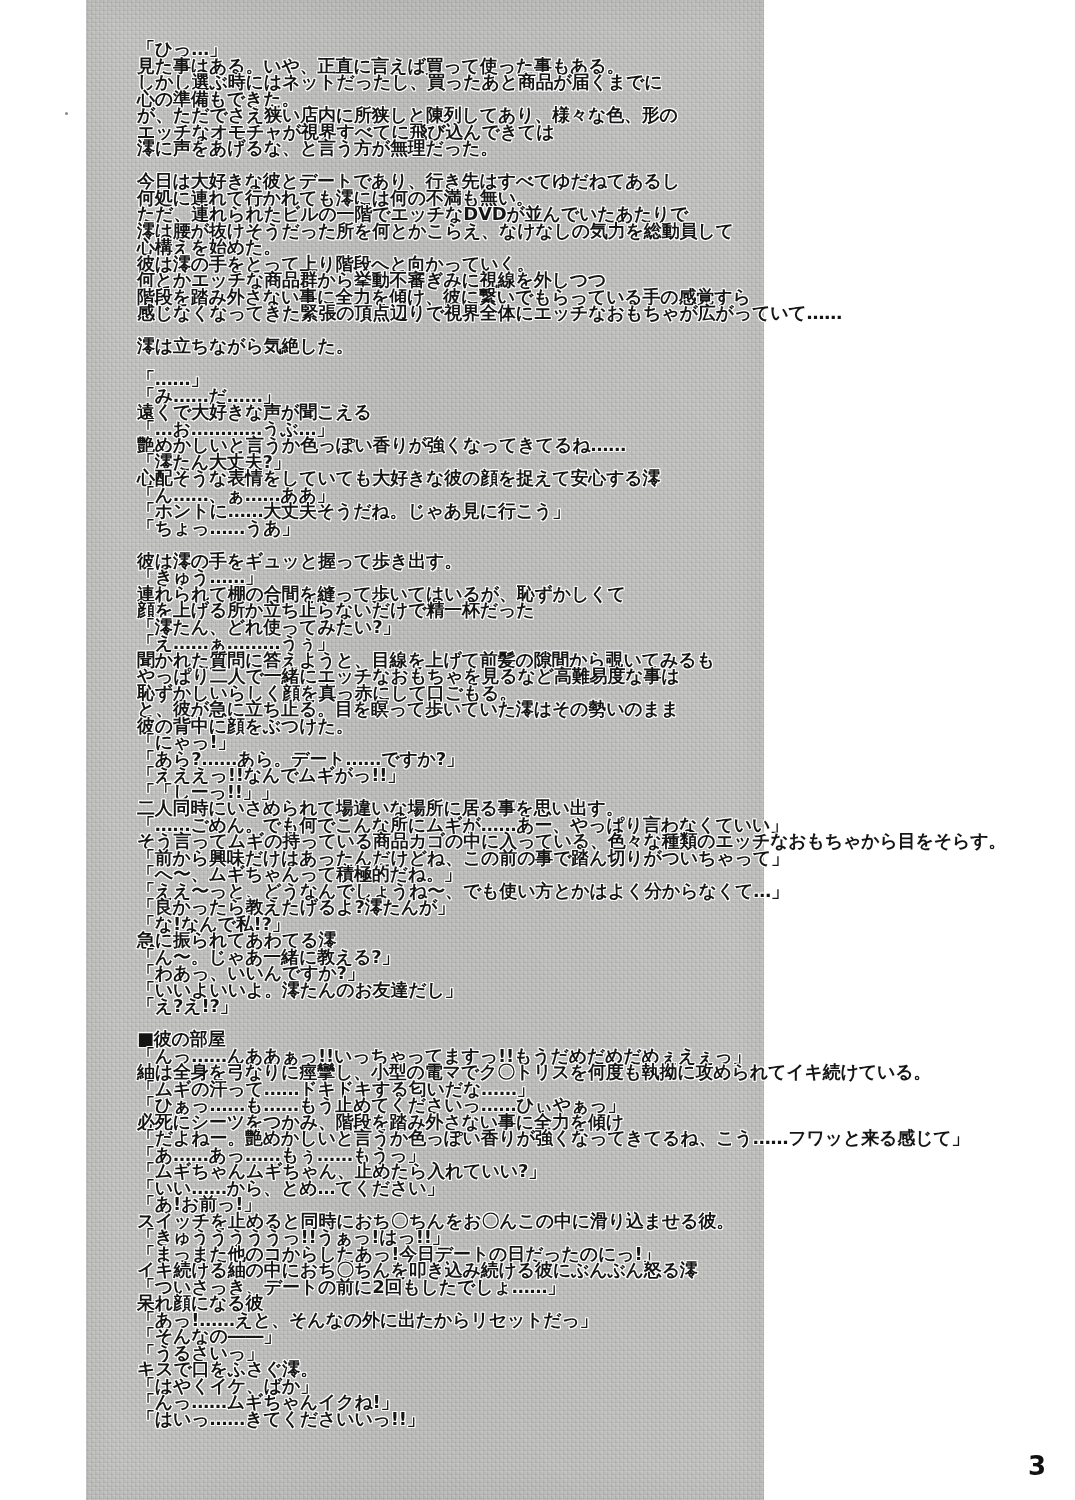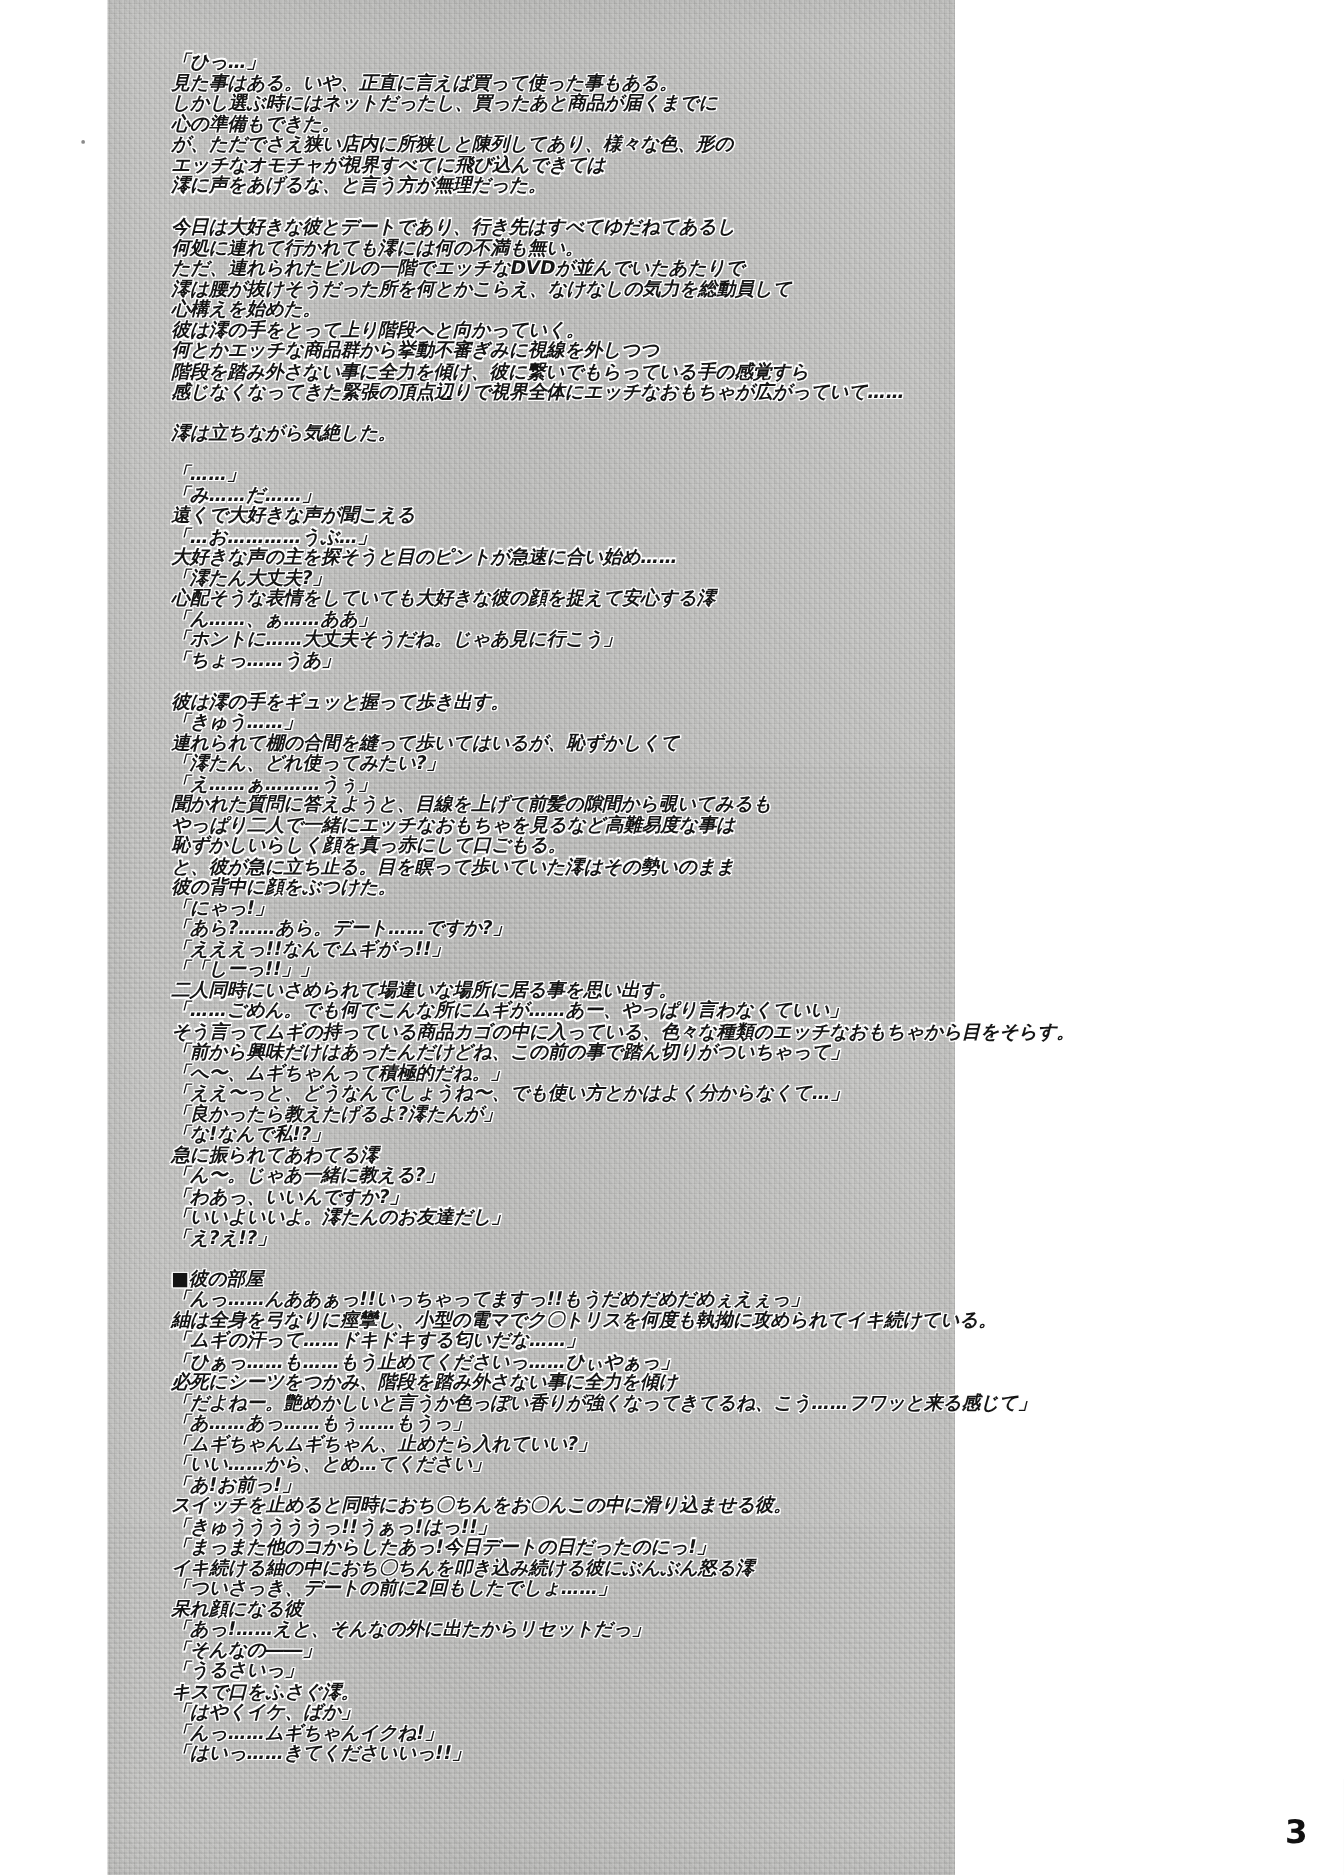--- a/index.html
+++ b/index.html
@@ -26,25 +26,24 @@
       repeating-linear-gradient(0deg, rgba(255,255,255,0.09) 0 1px, rgba(0,0,0,0.05) 1px 2px, rgba(0,0,0,0.00) 2px 4px),
       repeating-linear-gradient(45deg, rgba(0,0,0,0.02) 0 2px, rgba(255,255,255,0.03) 2px 5px);
     box-shadow:inset 0 0 40px rgba(0,0,0,0.05);
   }
   .text-layer{
     position:absolute;
     left:137px;
     top:41px;
     width:660px;
     color:#141414;
-    font-size:15px;
+    font-size:18px;
     line-height:16.5px;
     font-weight:bold;
     letter-spacing:-0.2px;
-    font-style:italic;
   }
   .block{margin:0 0 16.5px 0;}
   .block:last-child{margin-bottom:2px;}
   .line{
     white-space:nowrap;
     height:16.5px;
     text-shadow:
       -1px -1px 0 rgba(255,255,255,0.95),
        1px -1px 0 rgba(255,255,255,0.95),
       -1px  1px 0 rgba(255,255,255,0.95),
@@ -102,31 +101,32 @@
         <div class="line">感じなくなってきた緊張の頂点辺りで視界全体にエッチなおもちゃが広がっていて……</div>
       </div>
       <div class="block">
         <div class="line">澪は立ちながら気絶した。</div>
       </div>
       <div class="block">
         <div class="line">「……」</div>
         <div class="line">「み……だ……」</div>
         <div class="line">遠くで大好きな声が聞こえる</div>
         <div class="line">「…お…………うぶ…」</div>
-        <div class="line">大好きな声の主を探そうと目のピントが急速に合い始め……</div>
+        <div class="line">艶めかしいと言うか色っぽい香りが強くなってきてるね……</div>
         <div class="line">「澪たん大丈夫?」</div>
         <div class="line">心配そうな表情をしていても大好きな彼の顔を捉えて安心する澪</div>
         <div class="line">「ん……、ぁ……ああ」</div>
         <div class="line">「ホントに……大丈夫そうだね。じゃあ見に行こう」</div>
         <div class="line">「ちょっ……うあ」</div>
       </div>
       <div class="block">
         <div class="line">彼は澪の手をギュッと握って歩き出す。</div>
         <div class="line">「きゅう……」</div>
         <div class="line">連れられて棚の合間を縫って歩いてはいるが、恥ずかしくて</div>
+        <div class="line">顔を上げる所か立ち止らないだけで精一杯だった</div>
         <div class="line">「澪たん、どれ使ってみたい?」</div>
         <div class="line">「え……ぁ………うぅ」</div>
         <div class="line">聞かれた質問に答えようと、目線を上げて前髪の隙間から覗いてみるも</div>
         <div class="line">やっぱり二人で一緒にエッチなおもちゃを見るなど高難易度な事は</div>
         <div class="line">恥ずかしいらしく顔を真っ赤にして口ごもる。</div>
         <div class="line">と、彼が急に立ち止る。目を瞑って歩いていた澪はその勢いのまま</div>
         <div class="line">彼の背中に顔をぶつけた。</div>
         <div class="line">「にゃっ!」</div>
         <div class="line">「あら?……あら。デート……ですか?」</div>
         <div class="line">「えええっ!!なんでムギがっ!!」</div>

